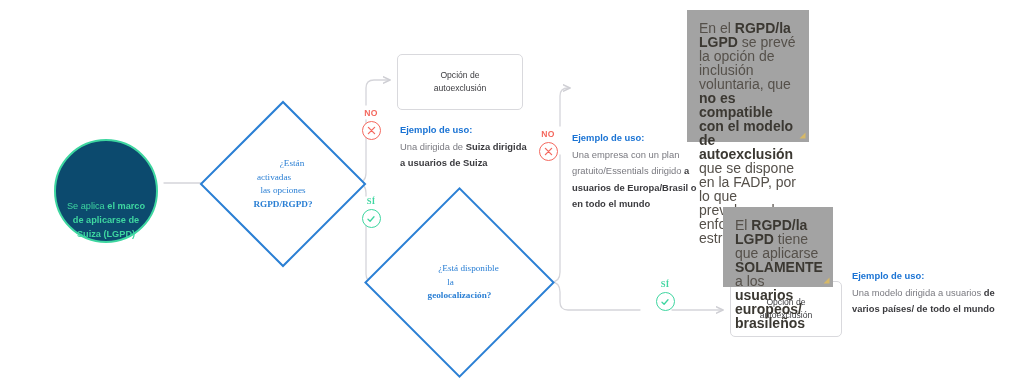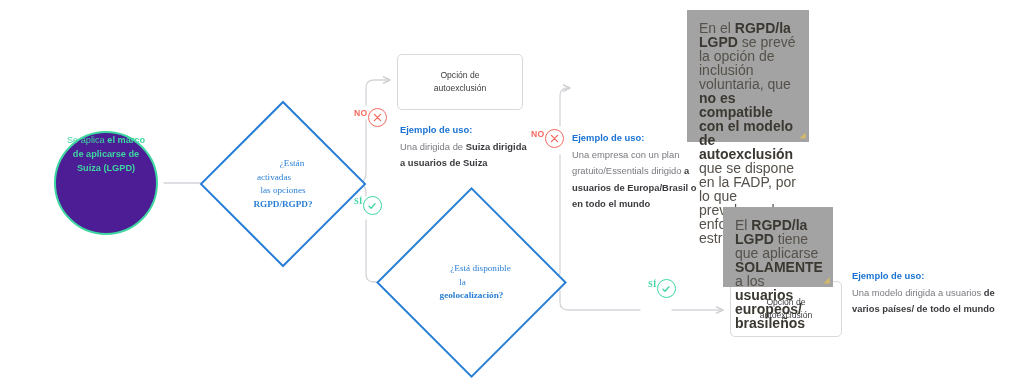--- a/index.html
+++ b/index.html
@@ -25,30 +25,30 @@
     position: absolute;
     left: 0; top: 0;
     width: 1024px;
     height: 378px;
     pointer-events: none;
   }
 
   
   .start-node {
     position: absolute;
-    left: 54px; top: 131px;
+    left: 54px; top: 139px;
     width: 104px; height: 104px;
     border-radius: 50%;
     border: 2px solid #3ed6a0;
     box-sizing: border-box;
     display: flex;
-    align-items: flex-start;
+    align-items: flex-end;
     justify-content: center;
     text-align: center;
-    background: #4c1d95;
+    background: #0c4a6e;
   }
   .start-node .txt {
     font-size: 9.2px;
     line-height: 14px;
     color: #3ed6a0;
     padding: 0 10px;
   }
   .start-node .txt b { font-weight: 700; }
 
   
@@ -74,21 +74,21 @@
     justify-content: center;
     text-align: center;
     font-size: 9.2px;
     line-height: 13.5px;
     color: #2a7fd4;
   }
   .diamond .label span { padding: 0 18px; font-family: Liberation Serif, serif; }
   .diamond .label b { font-weight: 700; }
 
   #diamond-rgpd { left: 224px; top: 125px; width: 118px; height: 118px; }
-  #diamond-geo  { left: 404px; top: 215px; width: 135px; height: 135px; }
+  #diamond-geo  { left: 392px; top: 215px; width: 135px; height: 135px; }
 
   
   .proc-box {
     position: absolute;
     box-sizing: border-box;
     border: 1px solid #d9d9dd;
     border-radius: 5px;
     background: #ffffff;
     display: flex;
     align-items: center;
@@ -136,22 +136,22 @@
   }
   .example b { font-weight: 700; color: #3b3b3f; }
   #ex-1 { left: 400px; top: 122px; width: 130px; }
   #ex-2 { left: 572px; top: 130px; width: 138px; }
   #ex-3 { left: 852px; top: 268px; width: 150px; }
 
   
   .branch {
     position: absolute;
     display: flex;
-    flex-direction: row;
-    align-items: flex-start;
+    flex-direction: column;
+    align-items: center;
     width: 34px;
   }
   .branch .blabel {
     font-size: 8.6px;
     font-weight: 700;
     letter-spacing: 0.3px;
     line-height: 11px;
     margin-bottom: 2px;
   }
   .branch .bicon {

